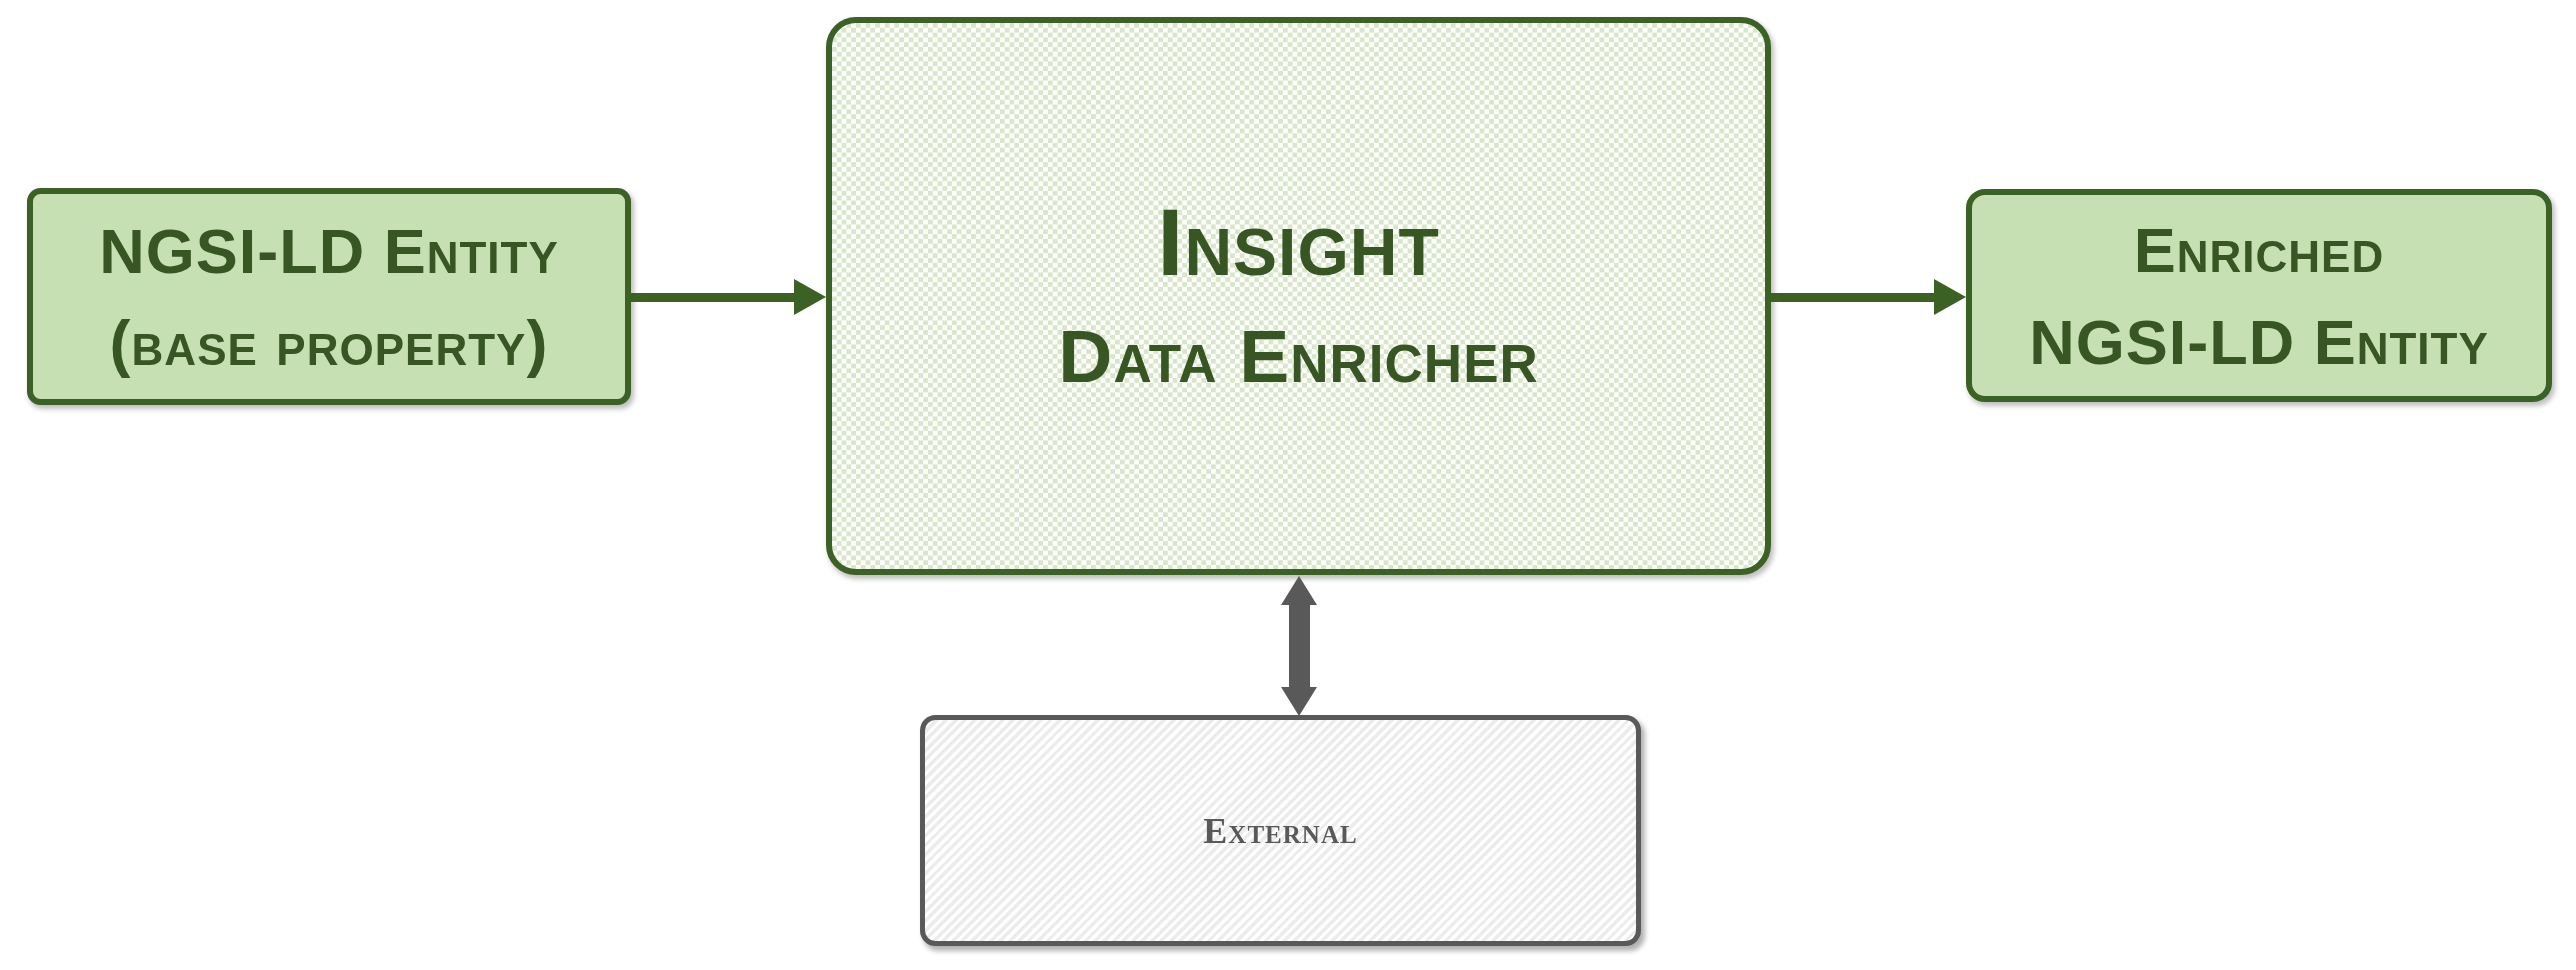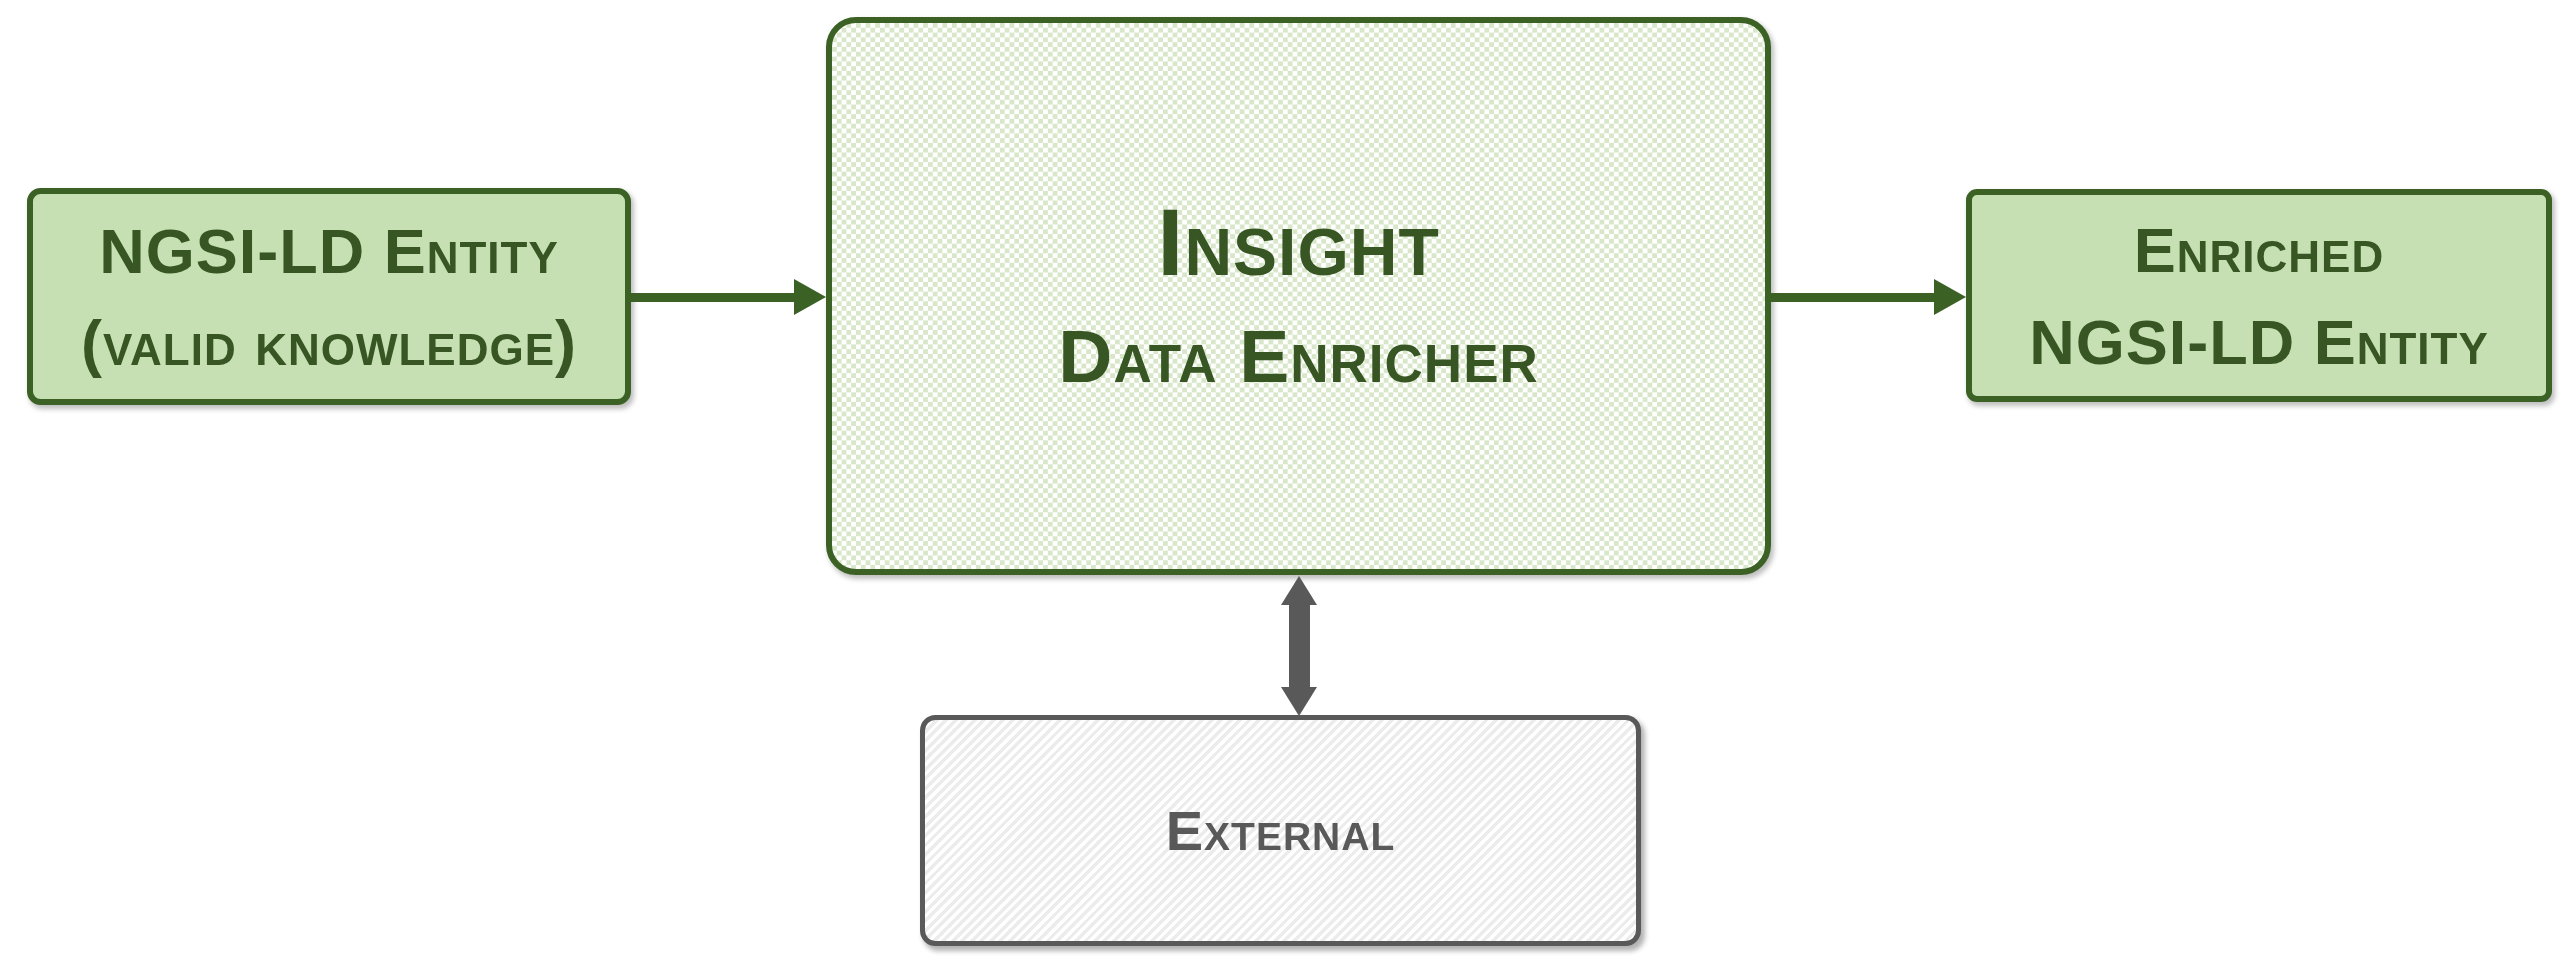--- a/index.html
+++ b/index.html
@@ -24,21 +24,21 @@
     font-weight: 700;
     font-variant: small-caps;
   }
   .node-green {
     background: #c6e0b4;
     border: 6.7px solid #3c6125;
     color: #375623;
     box-shadow: 2.9px 3.9px 4.8px rgba(0,0,0,0.25);
   }
   #box-input  { left: 27px;  top: 188px; width: 604px; height: 217px; border-radius: 13.5px; }
-  #box-output { left: 1966px; top: 189px; width: 586px; height: 213px; border-radius: 11px; }
+  #box-output { left: 1966px; top: 189px; width: 586px; height: 213px; border-radius: 19px; }
 
   #box-enricher {
     left: 826px; top: 17.3px; width: 945px; height: 558px;
     border: 6.7px solid #3c6125;
     border-radius: 30px;
     color: #375623;
     background-color: #ffffff;
     background-image: repeating-conic-gradient(#d8e7c9 0% 25%, #ffffff 0% 50%);
     background-size: 9.6px 9.6px;
     box-shadow: 2.9px 3.9px 4.8px rgba(0,0,0,0.25);
@@ -51,21 +51,21 @@
     color: #595959;
     background: #ffffff repeating-linear-gradient(135deg,
       #ececec 0px, #ececec 3.4px, #ffffff 3.4px, #ffffff 6.7px);
     box-shadow: 3.9px 4.8px 5.8px rgba(0,0,0,0.30);
   }
 
   
   #box-input  .line, #box-output .line { font-size: 63px; line-height: 92px; letter-spacing: 1px; }
   #box-enricher .line1 { font-size: 94px; line-height: 120px; letter-spacing: 1px; }
   #box-enricher .line2 { font-size: 75px; line-height: 106px; letter-spacing: 1px; }
-  #box-kb .line { font-size: 56px; line-height: 92px; letter-spacing: 1px; }
+  #box-kb .line { font-size: 36px; line-height: 92px; letter-spacing: 1px; font-family: Liberation Serif, serif; }
 
   
   .h-arrow { position: absolute; width: 195px; height: 37px; }
   #arrow-input-enricher  { left: 631px;  top: 279px; }
   #arrow-enricher-output { left: 1771px; top: 279px; }
   .h-shaft {
     position: absolute; left: 0; top: 13.5px;
     width: 166px; height: 9.6px; background: #3c6125;
   }
   .h-head {
@@ -97,21 +97,21 @@
     border-right: 18.3px solid transparent;
   }
 </style>
 </head>
 <body>
 
 <div class="canvas">
 
   <div class="node node-green" id="box-input">
     <div class="line">NGSI-LD Entity</div>
-    <div class="line">(valid knowledge)</div>
+    <div class="line">(base property)</div>
   </div>
 
   <div class="h-arrow" id="arrow-input-enricher">
     <div class="h-shaft"></div>
     <div class="h-head"></div>
   </div>
 
   <div class="node" id="box-enricher">
     <div class="line1">Insight</div>
     <div class="line2">Data Enricher</div>

